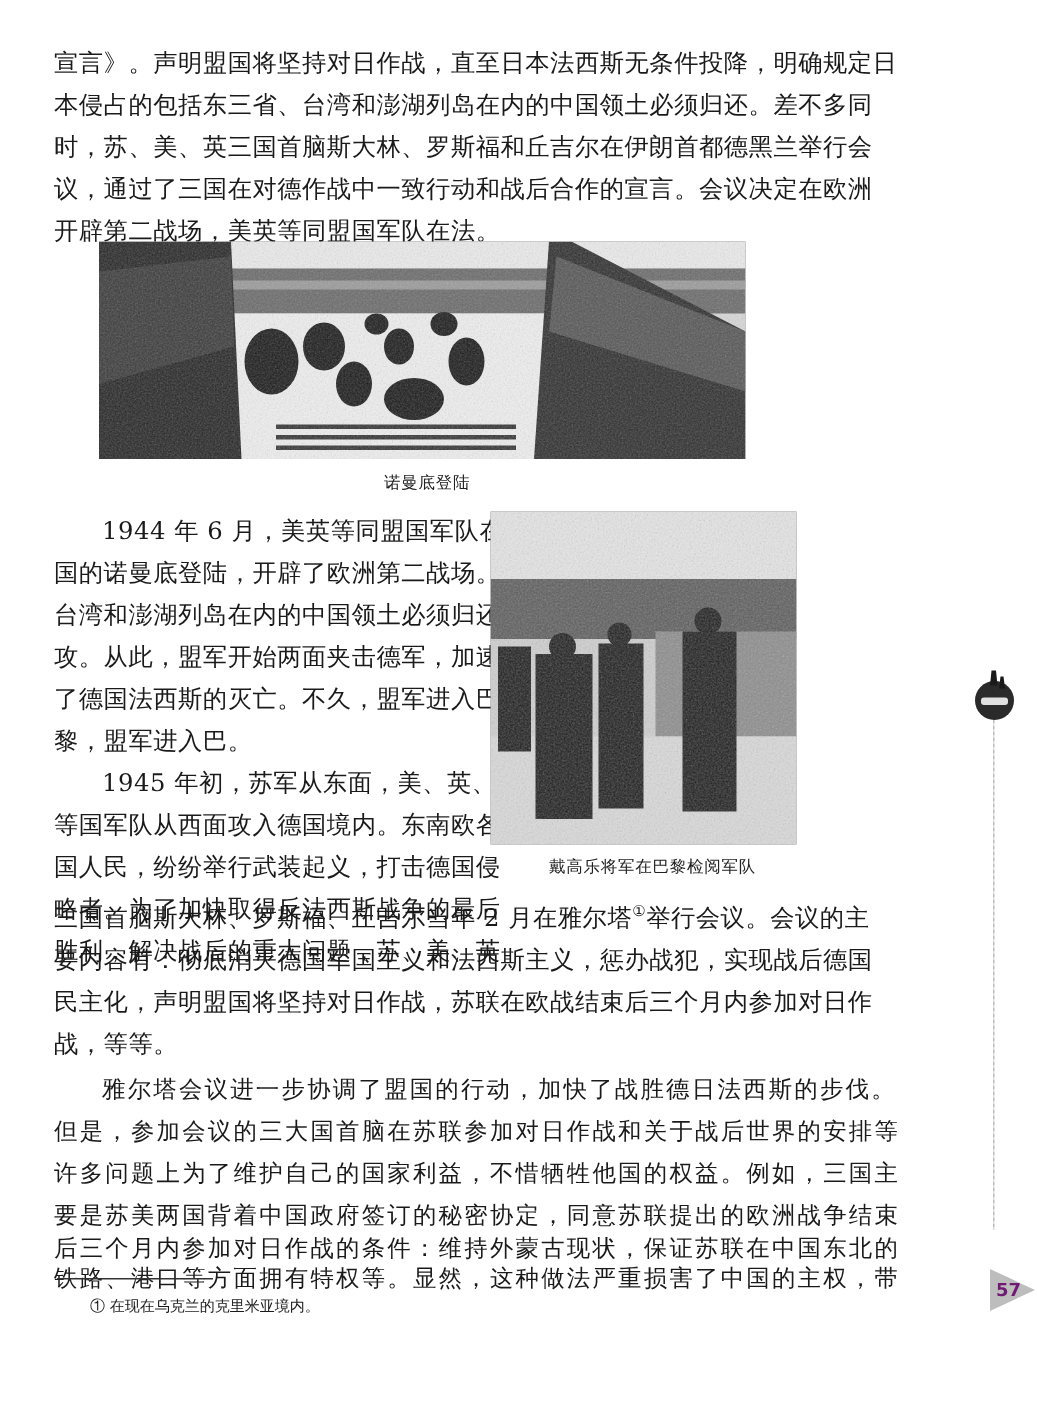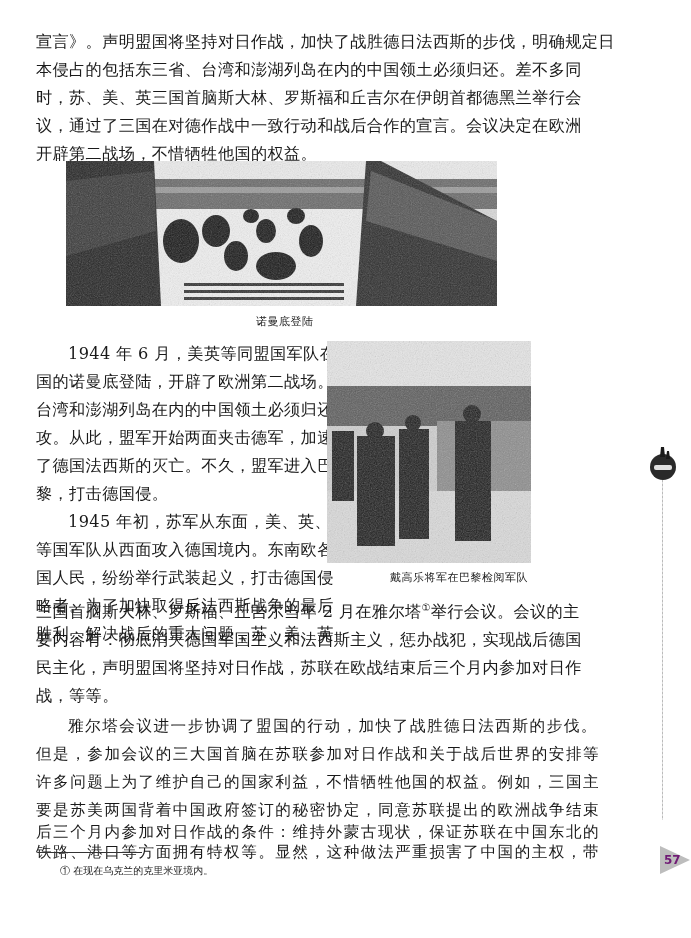--- a/index.html
+++ b/index.html
@@ -19,25 +19,25 @@
   .sup { font-size: 10px; vertical-align: super; line-height: 0; }
   .side-line { position: absolute; left: 662px; top: 480px; width: 1px; height: 340px; background: repeating-linear-gradient(#bbb 0 2px, #ddd 2px 4px); }
   .emblem { position: absolute; left: 645px; top: 443px; width: 36px; height: 42px; }
   .pagenum-tab { position: absolute; left: 660px; top: 846px; width: 0; height: 0; border-top: 14px solid transparent; border-bottom: 14px solid transparent; border-left: 30px solid #bdbdbd; }
   .pagenum { position: absolute; left: 664px; top: 853px; font-family: "DejaVu Sans", sans-serif; font-weight: bold; font-size: 12px; color: #701a75; }
 </style>
 </head>
 <body>
 
 <div>
-  <div class="line" style="top:28px">宣言》。声明盟国将坚持对日作战，加快了战胜德日法西斯的步伐，明确规定日</div>
+  <div class="line" style="top:28px">宣言》。声明盟国将坚持对日作战，直至日本法西斯无条件投降，明确规定日</div>
   <div class="line" style="top:56px">本侵占的包括东三省、台湾和澎湖列岛在内的中国领土必须归还。差不多同</div>
   <div class="line" style="top:84px">时，苏、美、英三国首脑斯大林、罗斯福和丘吉尔在伊朗首都德黑兰举行会</div>
   <div class="line" style="top:112px">议，通过了三国在对德作战中一致行动和战后合作的宣言。会议决定在欧洲</div>
-  <div class="line" style="top:140px">开辟第二战场，不惜牺牲他国的权益。</div>
+  <div class="line" style="top:140px">开辟第二战场，美英等同盟国军队在法。</div>
 </div>
 
 <div class="photo" style="left:66px; top:161px; width:431px; height:145px;">
   <svg width="431" height="145" viewBox="0 0 431 145">
     <defs>
       <filter id="grain1">
           <feTurbulence type="fractalNoise" baseFrequency="0.9" numOctaves="2" result="n"></feTurbulence>
           <feColorMatrix type="saturate" values="0"></feColorMatrix>
           <feComponentTransfer>
             <feFuncA type="linear" slope="0.35"></feFuncA>
@@ -76,21 +76,21 @@
   </svg>
 </div>
 <div class="caption" style="left:256px; top:314px;">诺曼底登陆</div>
 
 <div>
   <div class="line" style="top:340px; left:68px">1944 年 6 月，美英等同盟国军队在法</div>
   <div class="line" style="top:368px">国的诺曼底登陆，开辟了欧洲第二战场。</div>
   <div class="line" style="top:396px">台湾和澎湖列岛在内的中国领土必须归还</div>
   <div class="line" style="top:424px">攻。从此，盟军开始两面夹击德军，加速</div>
   <div class="line" style="top:452px">了德国法西斯的灭亡。不久，盟军进入巴</div>
-  <div class="line" style="top:480px">黎，打击德国侵。</div>
+  <div class="line" style="top:480px">黎，盟军进入巴。</div>
 </div>
 
 <div>
   <div class="line" style="top:508px; left:68px">1945 年初，苏军从东面，美、英、法</div>
   <div class="line" style="top:536px">等国军队从西面攻入德国境内。东南欧各</div>
   <div class="line" style="top:564px">国人民，纷纷举行武装起义，打击德国侵</div>
   <div class="line" style="top:592px">略者。为了加快取得反法西斯战争的最后</div>
   <div class="line" style="top:620px">胜利，解决战后的重大问题，苏、美、英</div>
 </div>
 
@@ -115,21 +115,21 @@
       <rect x="30" y="95" width="38" height="110"></rect>
       <rect x="72" y="88" width="30" height="110"></rect>
       <rect x="128" y="80" width="36" height="120"></rect>
       <circle cx="48" cy="90" r="9"></circle>
         <circle cx="86" cy="82" r="8"></circle>
         <circle cx="145" cy="73" r="9"></circle>
     </g>
     <rect width="204" height="222" filter="url(#grain2)"></rect>
   </svg>
 </div>
-<div class="caption" style="left:366px; top:570px;margin-left:24px;">戴高乐将军在巴黎检阅军队</div>
+<div class="caption" style="left:366px; top:570px;">戴高乐将军在巴黎检阅军队</div>
 
 <div>
   <div class="line" style="top:598px; left:36px; top:598px;">
     <span>三国首脑斯大林、罗斯福、丘吉尔当年 2 月在雅尔塔</span><span class="sup">①</span><span>举行会议。会议的主</span>
   </div>
   <div class="line" style="top:626px">要内容有：彻底消灭德国军国主义和法西斯主义，惩办战犯，实现战后德国</div>
   <div class="line" style="top:654px">民主化，声明盟国将坚持对日作战，苏联在欧战结束后三个月内参加对日作</div>
   <div class="line" style="top:682px">战，等等。</div>
 </div>
 

